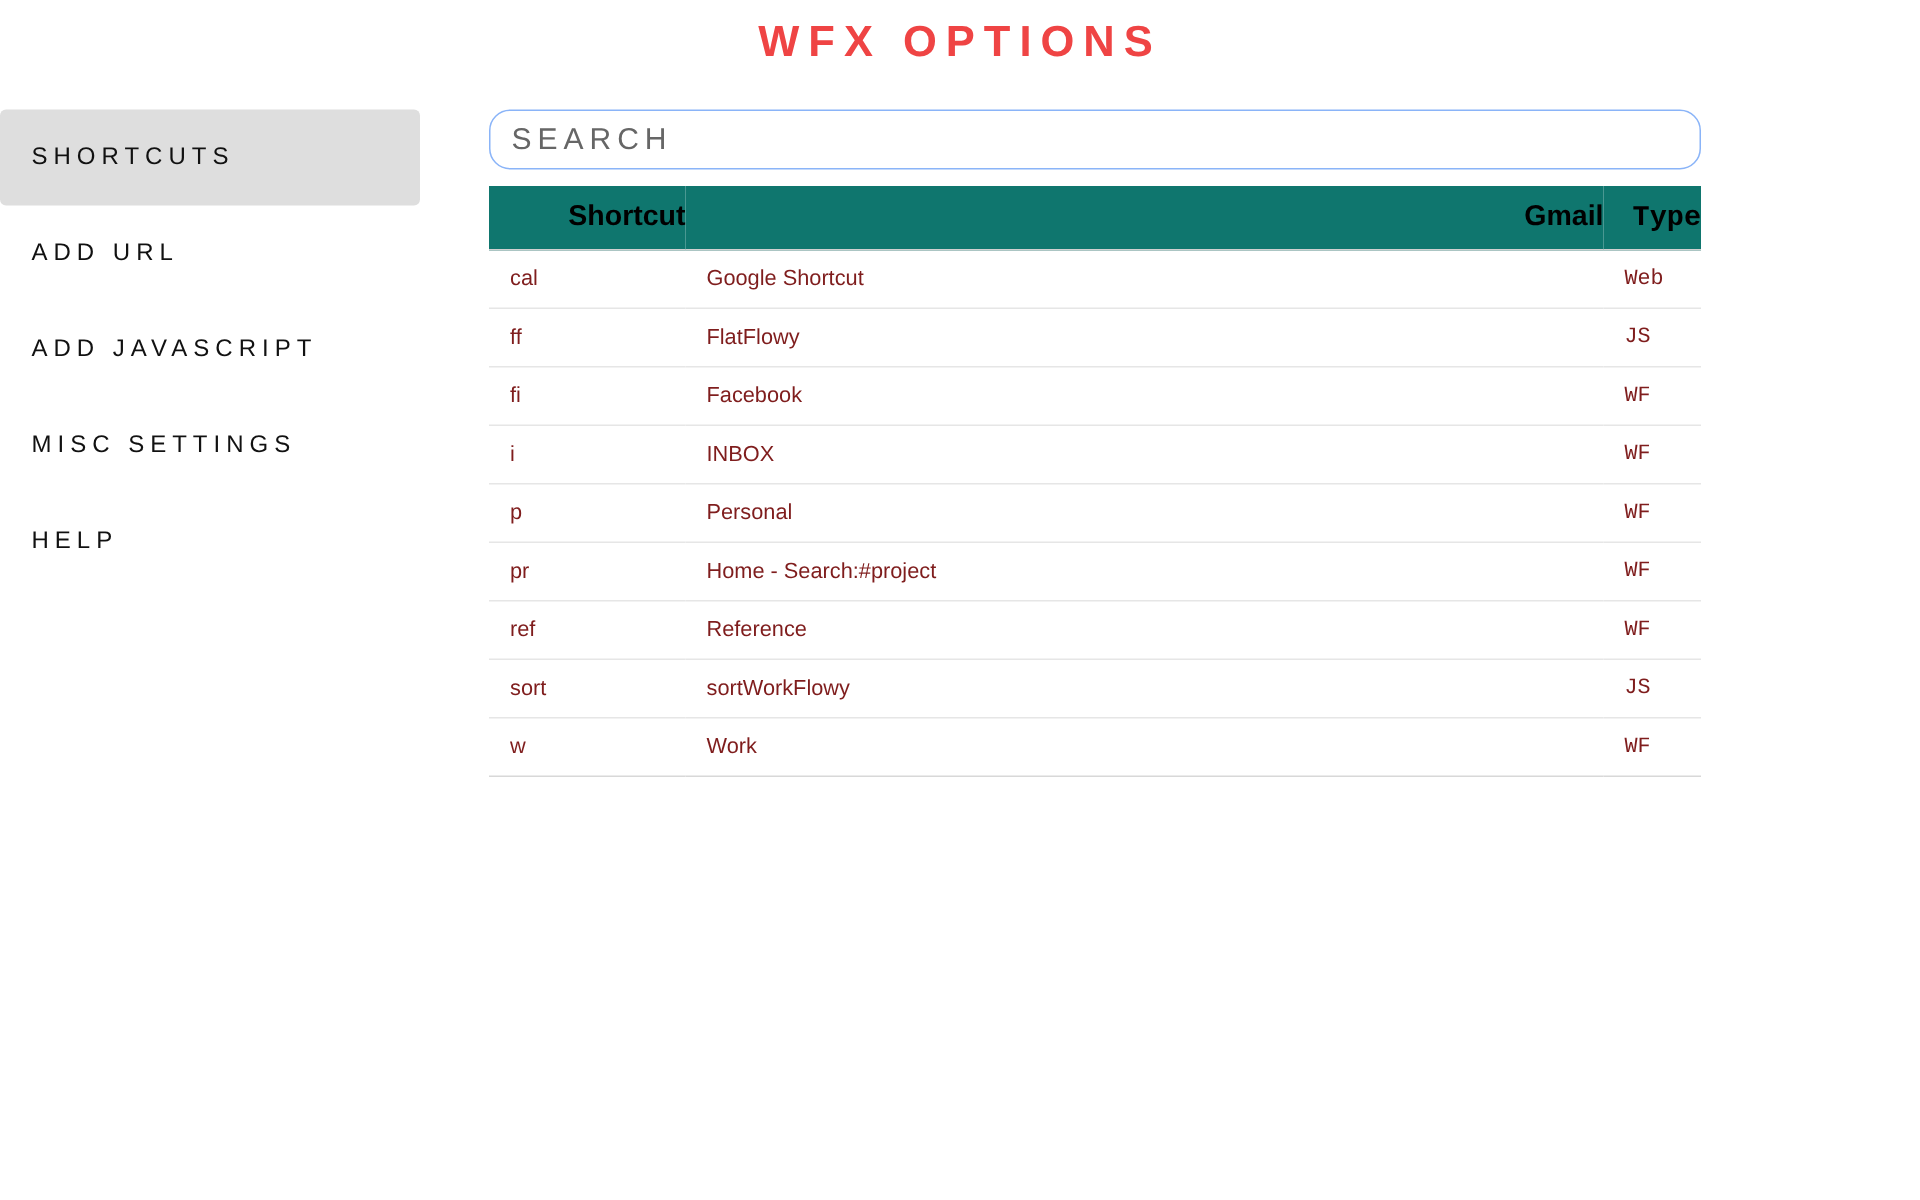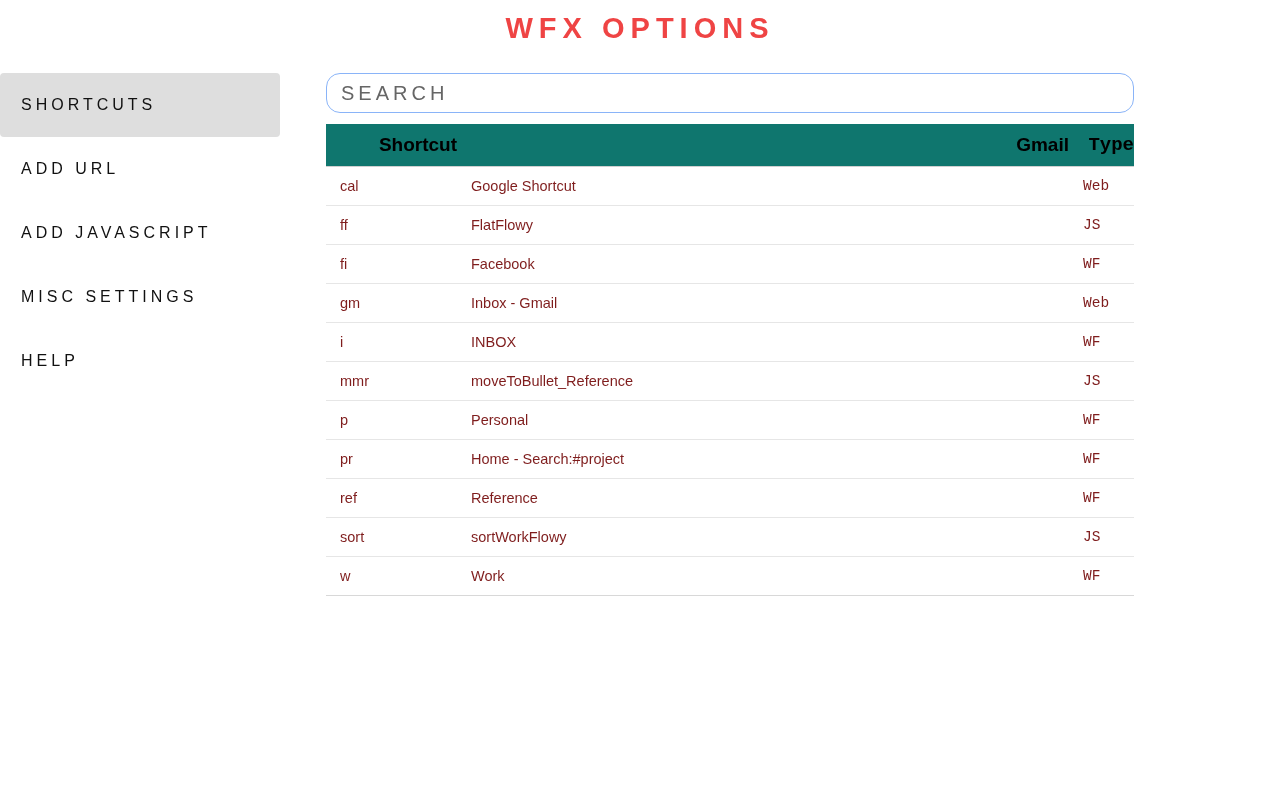--- a/index.html
+++ b/index.html
@@ -158,33 +158,23 @@
           <td class="col-shortcut">ff</td>
           <td class="col-name">FlatFlowy</td>
           <td class="col-type">JS</td>
         </tr>
         <tr>
           <td class="col-shortcut">fi</td>
           <td class="col-name">Facebook</td>
           <td class="col-type">WF</td>
         </tr>
         <tr>
-          <td class="col-shortcut">gm</td>
-          <td class="col-name">Inbox - Gmail</td>
-          <td class="col-type">Web</td>
-        </tr>
-        <tr>
           <td class="col-shortcut">i</td>
           <td class="col-name">INBOX</td>
           <td class="col-type">WF</td>
-        </tr>
-        <tr>
-          <td class="col-shortcut">mmr</td>
-          <td class="col-name">moveToBullet_Reference</td>
-          <td class="col-type">JS</td>
         </tr>
         <tr>
           <td class="col-shortcut">p</td>
           <td class="col-name">Personal</td>
           <td class="col-type">WF</td>
         </tr>
         <tr>
           <td class="col-shortcut">pr</td>
           <td class="col-name">Home - Search:#project</td>
           <td class="col-type">WF</td>

